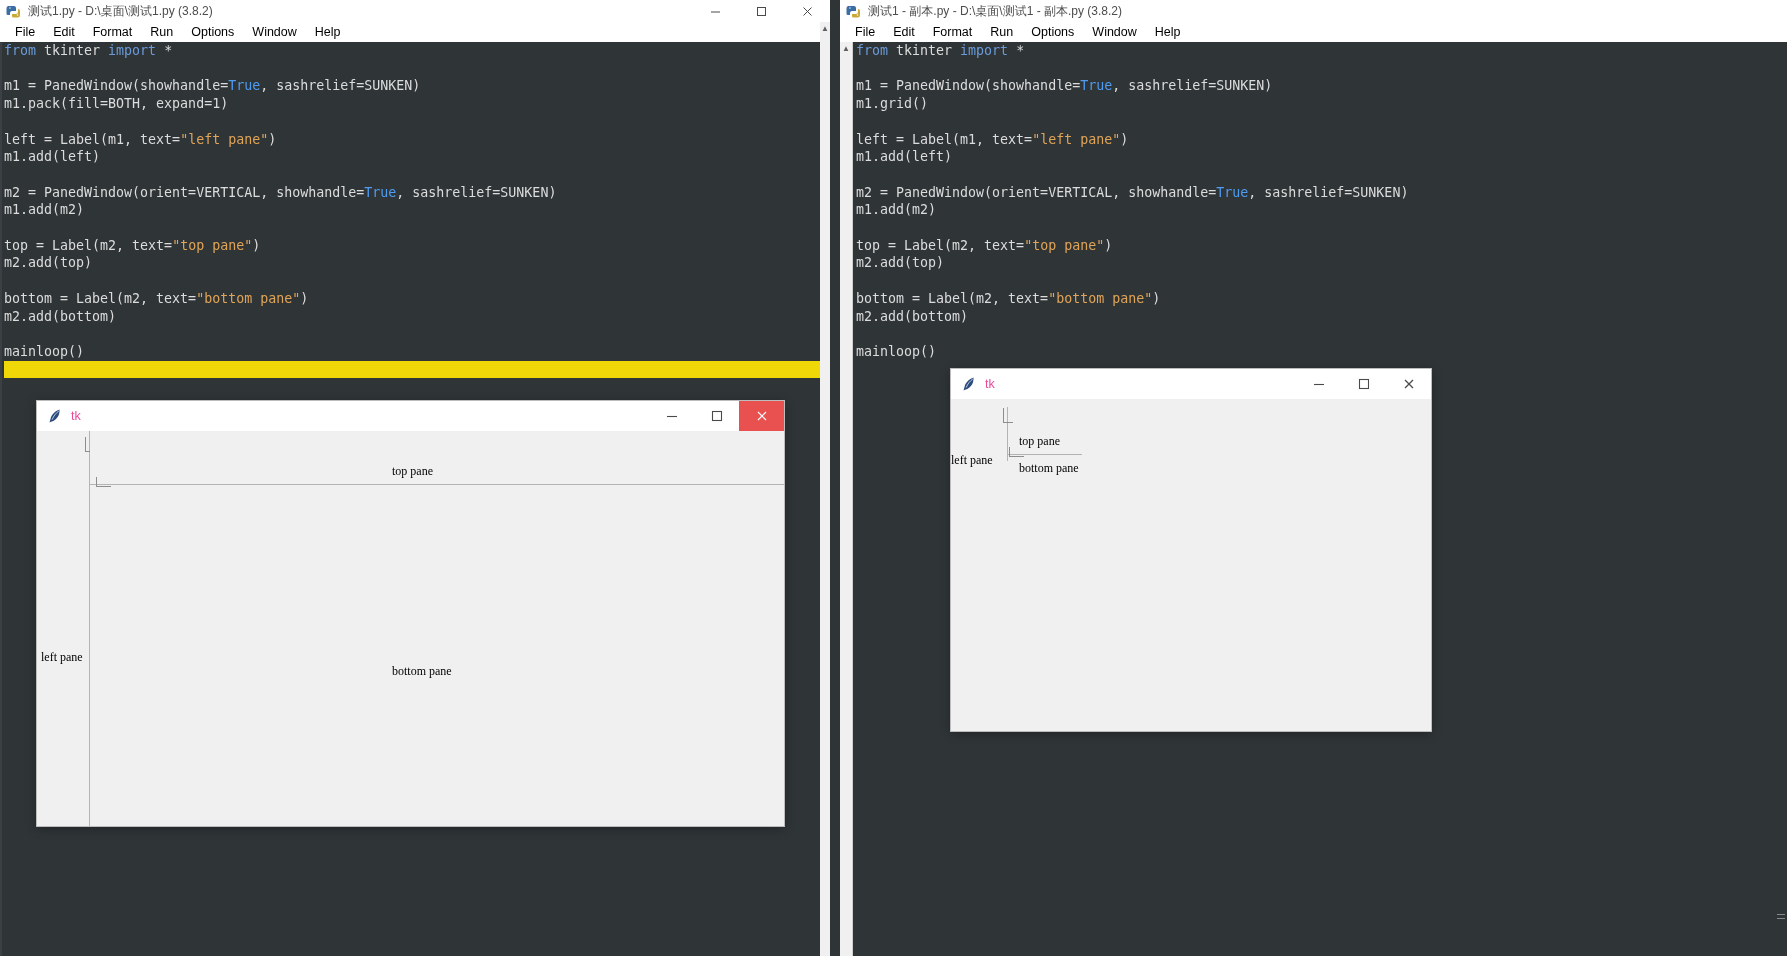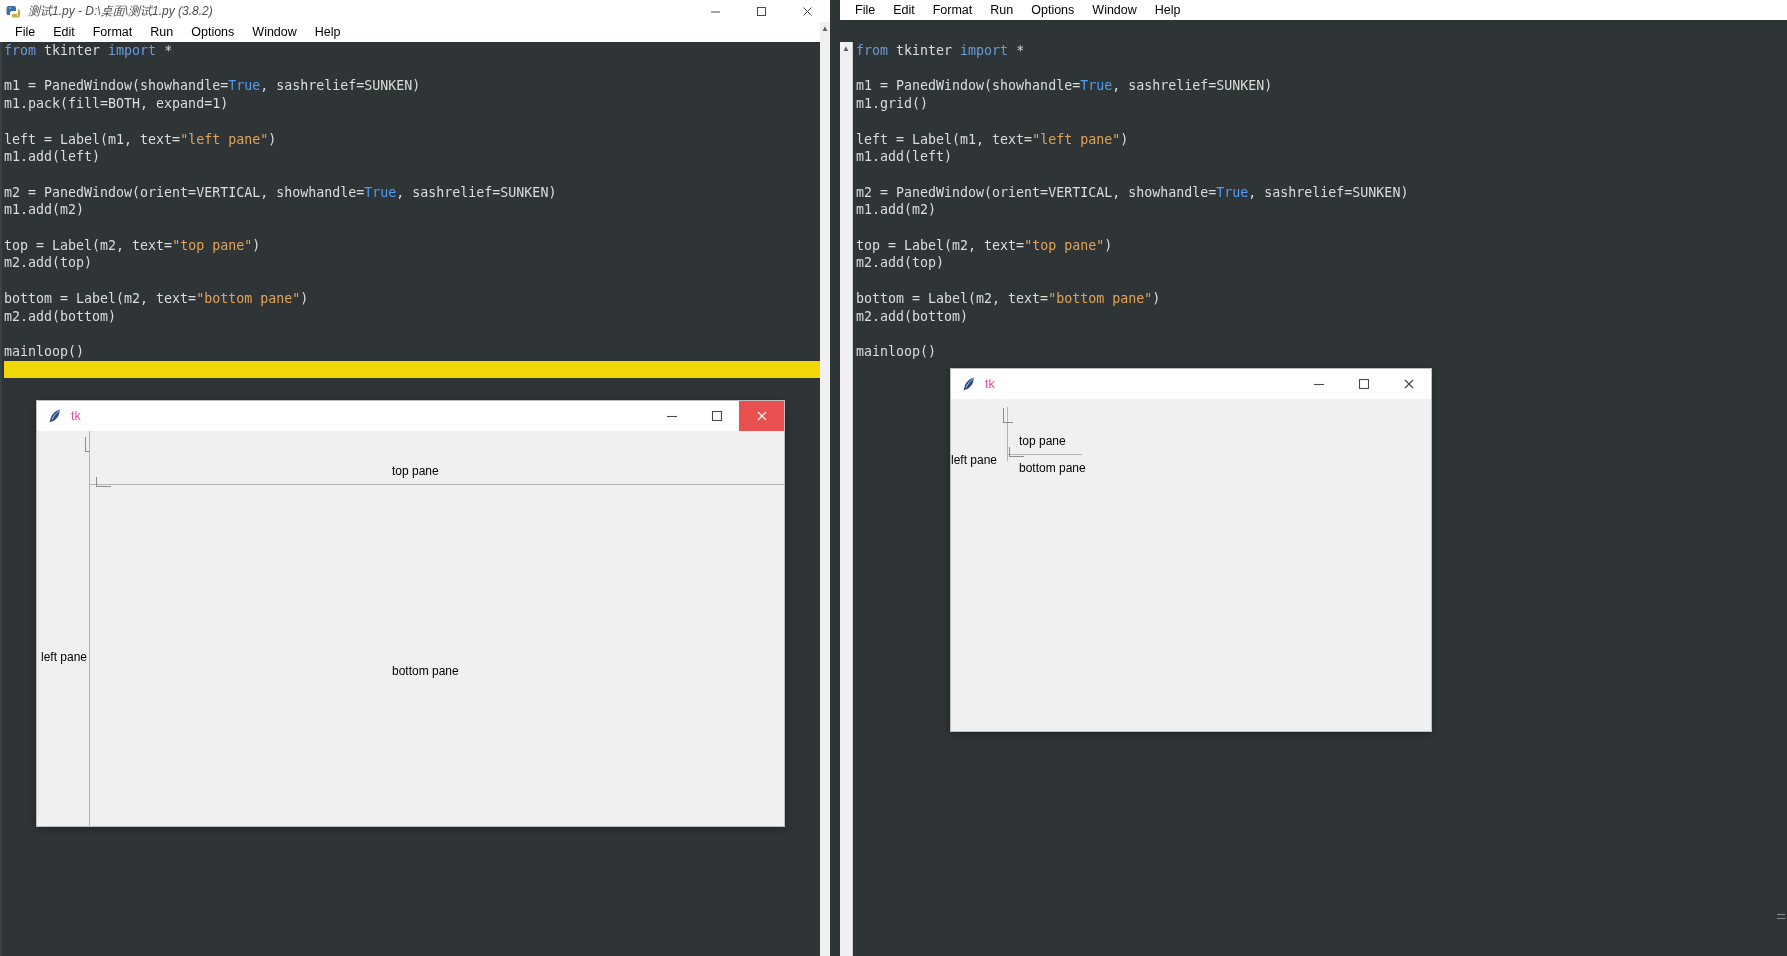--- a/index.html
+++ b/index.html
@@ -7,21 +7,21 @@
     width:1787px;height:956px;overflow:hidden;position:relative;
     background:#2f3437;
     font-family:"Liberation Sans", sans-serif;
     -webkit-font-smoothing:antialiased;
   }
   
   .idle-window{position:absolute;top:0;bottom:0;background:#2f3437;overflow:hidden;}
   .idle-left{left:0;width:830px;}
   .idle-right{left:840px;width:947px;}
 
-  .titlebar{height:22px;background:#ffffff;display:flex;align-items:center;position:relative;font-style:italic;}
+  .titlebar{height:22px;background:#ffffff;display:flex;align-items:center;position:relative;}
   .title-icon{width:16px;height:16px;margin-left:6px;margin-right:6px;position:relative;flex:none;}
   .title-text{font-size:12px;color:#4d4d4d;white-space:nowrap;letter-spacing:0;}
   .win-btns{position:absolute;right:0;top:0;height:22px;display:flex;}
   .win-btn{width:46px;height:22px;display:flex;align-items:center;justify-content:center;color:#4a4a4a;}
   .win-btn svg{display:block;}
 
   .menubar{height:20px;background:#ffffff;display:flex;align-items:center;padding-left:6px;border-bottom:0px;}
   .menu-item{font-size:12.5px;color:#000000;padding:0 9px;line-height:20px;cursor:default;white-space:nowrap;}
 
   .editor{position:absolute;left:0;right:0;top:42px;bottom:0;background:#2f3437;overflow:hidden;}
@@ -49,21 +49,21 @@
   
   .tkwin{position:absolute;background:#f0f0f0;box-shadow:0 0 0 1px #bdbdbd, 0 2px 10px rgba(0,0,0,.35);}
   .tk-title{height:30px;background:#ffffff;display:flex;align-items:center;position:relative;border-bottom:1px solid #f2f2f2;}
   .tk-title .title-icon{margin-left:10px;margin-right:8px;}
   .tk-title .title-text{font-size:12.5px;color:#ec4899;}
   .tk-btns{position:absolute;right:0;top:0;height:30px;display:flex;}
   .tk-btn{width:45px;height:30px;display:flex;align-items:center;justify-content:center;color:#4a4a4a;}
   .tk-btn.close{background:#e8514f;color:#ffffff;}
   .tk-body{position:absolute;left:0;right:0;top:30px;bottom:0;background:#f0f0f0;overflow:hidden;}
 
-  .pane-label{position:absolute;font-family:Liberation Sans, sans-serif;font-size:12px;color:#000;white-space:nowrap;}
+  .pane-label{position:absolute;font-family:Liberation Serif, serif;font-size:12px;color:#000;white-space:nowrap;}
   .sash-v{position:absolute;width:1px;background:#b4b4b4;}
   .sash-h{position:absolute;height:1px;background:#b4b4b4;}
   .handle{position:absolute;border:1px solid #8d8d8d;background:transparent;}
 
   .pane-fill{position:absolute;background:#f0f0f0;}
 
   
   .feather{position:relative;width:16px;height:16px;}
   .feather svg{position:absolute;left:0;top:0;}
 
@@ -121,20 +121,31 @@
     <pre class="code" id="left-code"><span style="display: block;"><span class="kw">from</span><span> tkinter </span><span class="kw">import</span><span> *</span></span><span style="display: block;">&nbsp;</span><span style="display: block;"><span>m1 = PanedWindow(showhandle=</span><span class="blue">True</span><span>, sashrelief=SUNKEN)</span></span><span style="display: block;"><span>m1.pack(fill=BOTH, expand=1)</span></span><span style="display: block;">&nbsp;</span><span style="display: block;"><span>left = Label(m1, text=</span><span class="str">"left pane"</span><span>)</span></span><span style="display: block;"><span>m1.add(left)</span></span><span style="display: block;">&nbsp;</span><span style="display: block;"><span>m2 = PanedWindow(orient=VERTICAL, showhandle=</span><span class="blue">True</span><span>, sashrelief=SUNKEN)</span></span><span style="display: block;"><span>m1.add(m2)</span></span><span style="display: block;">&nbsp;</span><span style="display: block;"><span>top = Label(m2, text=</span><span class="str">"top pane"</span><span>)</span></span><span style="display: block;"><span>m2.add(top)</span></span><span style="display: block;">&nbsp;</span><span style="display: block;"><span>bottom = Label(m2, text=</span><span class="str">"bottom pane"</span><span>)</span></span><span style="display: block;"><span>m2.add(bottom)</span></span><span style="display: block;">&nbsp;</span><span style="display: block;"><span>mainloop()</span></span><span class="hl-line" style="display: block;">&nbsp;</span></pre>
   </div>
 
   <div class="vscroll">
     <span class="arrow" style="top:0;">▲</span>
   </div>
 </div>
 
 <div class="idle-window idle-right">
 
+  <div class="titlebar">
+    <span class="title-icon">
+      <svg width="16" height="16" viewBox="0 0 16 16">
+        <path d="M2 3 h6 a2 2 0 0 1 2 2 v3 h-4 a2 2 0 0 0 -2 2 v2 h-2 a1.5 1.5 0 0 1 -1.5 -1.5 v-5 A2.5 2.5 0 0 1 2 3 z" fill="#3b6ea5"></path>
+        <path d="M6 6 h6 a2 2 0 0 1 2 2 v4 a2.5 2.5 0 0 1 -2.5 2.5 h-4 a1.5 1.5 0 0 1 -1.5 -1.5 v-2 h4 a2 2 0 0 0 2 -2 v-3 z" fill="#c8a93a"></path>
+        <circle cx="4" cy="5" r="0.7" fill="#ffffff"></circle>
+        <circle cx="11.5" cy="12" r="0.7" fill="#ffffff"></circle>
+      </svg>
+    </span>
+    <span class="title-text">测试1 - 副本.py - D:\桌面\测试1 - 副本.py (3.8.2)</span>
+  </div>
 
   <div class="menubar">
     <span class="menu-item">File</span>
     <span class="menu-item">Edit</span>
     <span class="menu-item">Format</span>
     <span class="menu-item">Run</span>
     <span class="menu-item">Options</span>
     <span class="menu-item">Window</span>
     <span class="menu-item">Help</span>
   </div>

